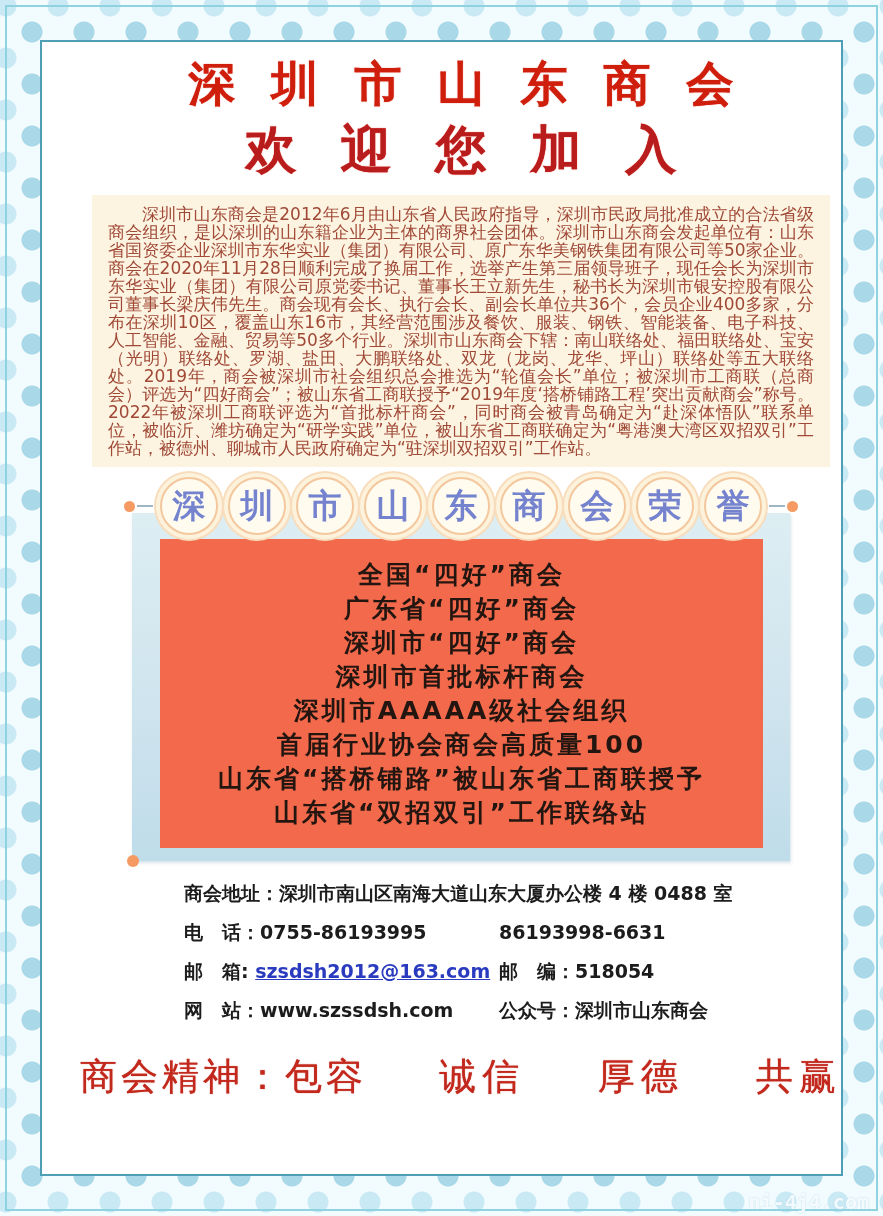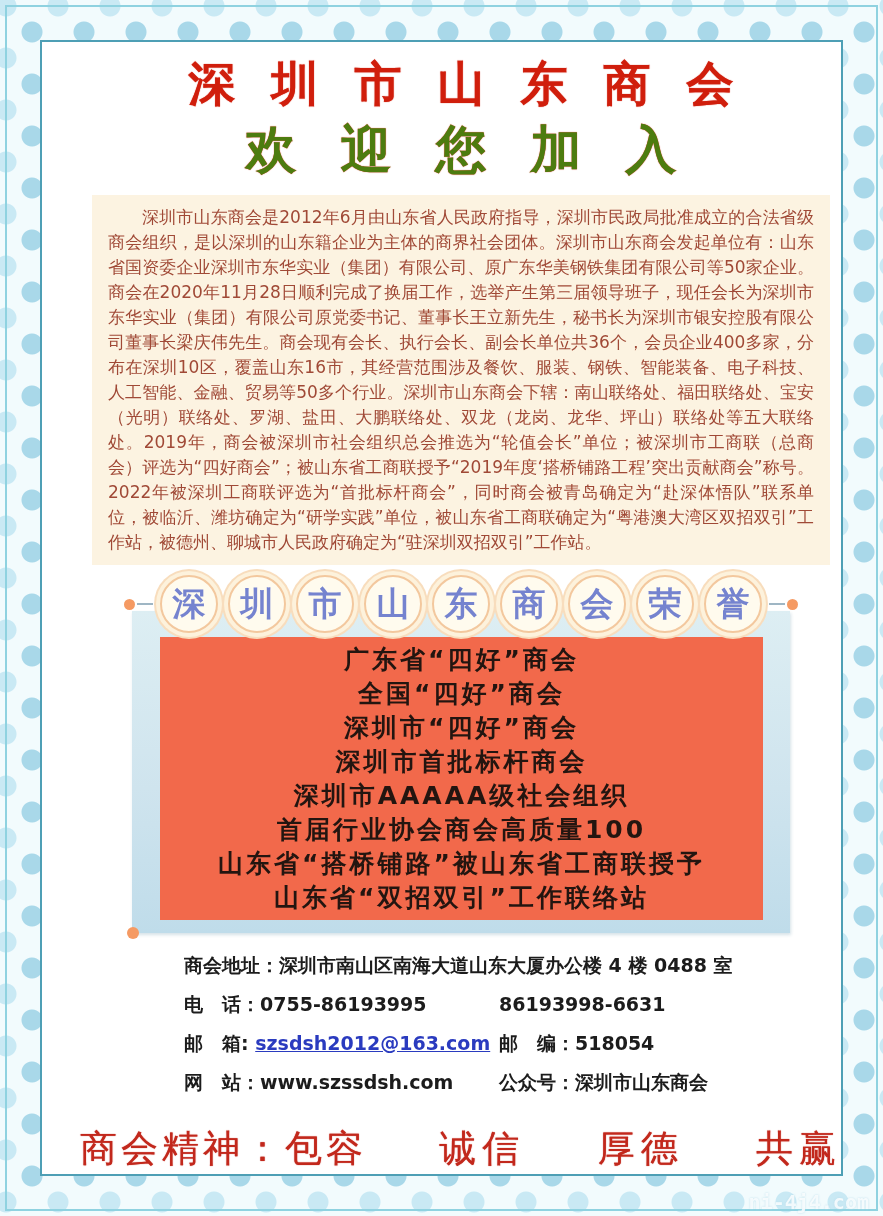--- a/index.html
+++ b/index.html
@@ -21,28 +21,28 @@
   
   .title-block{margin-top:14px;text-align:center;width:100%;}
   .title-line1{
     font-family:"DejaVu Serif","Liberation Serif",serif;
     font-weight:bold;font-size:47px;color:#d01e0c;
     letter-spacing:36px;padding-left:36px;line-height:1.2;
     text-shadow:0 0 1px #d01e0c;
   }
   .title-line2{
     font-family:"DejaVu Serif","Liberation Serif",serif;
-    font-weight:bold;font-size:51px;color:#4d7c0f;
+    font-weight:bold;font-size:51px;color:#b91c1c;
     letter-spacing:44px;padding-left:44px;line-height:1.15;margin-top:8px;
     text-shadow:0 0 1px #e02312;
   }
   
   .intro{
     margin-top:16px;width:706px;background:#fcf3e1;
-    color:#a04936;font-size:17px;line-height:25px;text-align:justify;
+    color:#a04936;font-size:17px;line-height:18px;text-align:justify;
     padding:10px 16px;text-indent:2em;
   }
   
   .honor-header{
     margin-top:10px;display:flex;align-items:center;justify-content:center;
     position:relative;z-index:2;width:100%;
   }
   .connector{display:flex;align-items:center;}
   .conn-dot{width:11px;height:11px;border-radius:50%;background:#f59a63;}
   .conn-line{width:16px;height:2px;background:#9fb6c4;margin:0 2px;}
@@ -150,22 +150,22 @@
         <span>誉</span>
       </span>
     <span class="connector">
       <span class="conn-line"></span>
       <span class="conn-dot"></span>
     </span>
   </div>
 
   <div class="panel">
     <div class="orange-box">
+      <div class="honor-line">全国“四好”商会</div>
       <div class="honor-line">广东省“四好”商会</div>
-      <div class="honor-line">全国“四好”商会</div>
       <div class="honor-line">深圳市“四好”商会</div>
       <div class="honor-line">深圳市首批标杆商会</div>
       <div class="honor-line">深圳市AAAAA级社会组织</div>
       <div class="honor-line">首届行业协会商会高质量100</div>
       <div class="honor-line">山东省“搭桥铺路”被山东省工商联授予</div>
       <div class="honor-line">山东省“双招双引”工作联络站</div>
     </div>
     <span class="panel-corner-dot"></span>
   </div>
 

